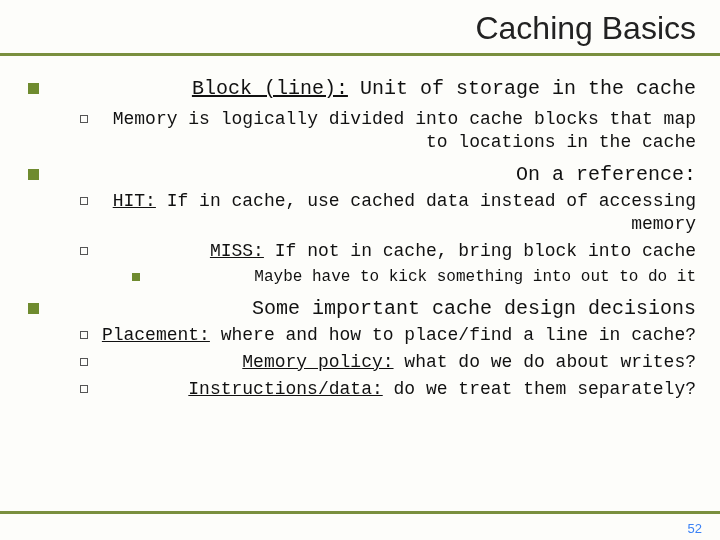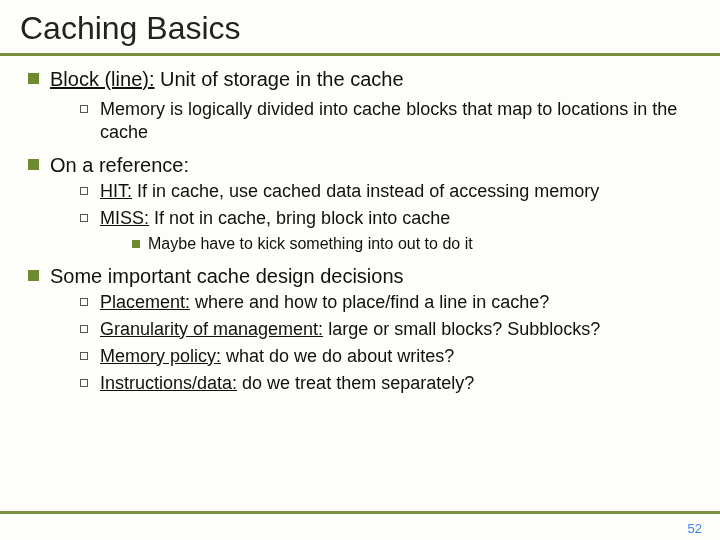--- a/index.html
+++ b/index.html
@@ -12,39 +12,41 @@
     color: #111;
     position: relative;
     overflow: hidden;
   }
   .slide {
     width: 720px;
     height: 540px;
     position: relative;
     box-sizing: border-box;
     padding: 10px 24px 0 20px;
+    text-align: right;
   }
   .title {
     font-family: Arial, Helvetica, sans-serif;
     font-size: 32px;
     font-weight: 400;
     color: #222;
     margin: 0 0 6px 0;
   }
   .title-rule {
     height: 3px;
     background: #7a8f3e;
     margin: 0 0 6px -24px;
     width: 768px;
   }
   ul.l1 {
     list-style: none;
     padding: 0 0 0 6px;
-    margin: 10px 0 0 0;
+    margin: 20px 0 0 0;
     font-size: 20px;
+    font-family: Liberation Mono, monospace;
   }
   ul.l1 > li {
     position: relative;
     padding-left: 24px;
     margin-bottom: 8px;
     line-height: 1.3;
   }
   ul.l1 > li::before {
     content: "";
     position: absolute;
@@ -144,23 +146,20 @@
       </ul>
     </li>
 
     <li>Some important cache design decisions</li>
     <li style="list-style: none; padding-left: 0px; margin-top: -6px; margin-bottom: 8px; position: static;" class="nohbul">
       <ul class="l2" style="padding-left:52px;">
         <li>
           <span class="under">Placement:</span><span> where and how to place/find a line in cache?</span>
         </li>
         <li>
-          <span class="under">Granularity of management:</span><span> large or small blocks? Subblocks?</span>
-        </li>
-        <li>
           <span class="under">Memory policy:</span><span> what do we do about writes?</span>
         </li>
         <li>
           <span class="under">Instructions/data:</span><span> do we treat them separately?</span>
         </li>
       </ul>
     </li>
 
   </ul>
 

